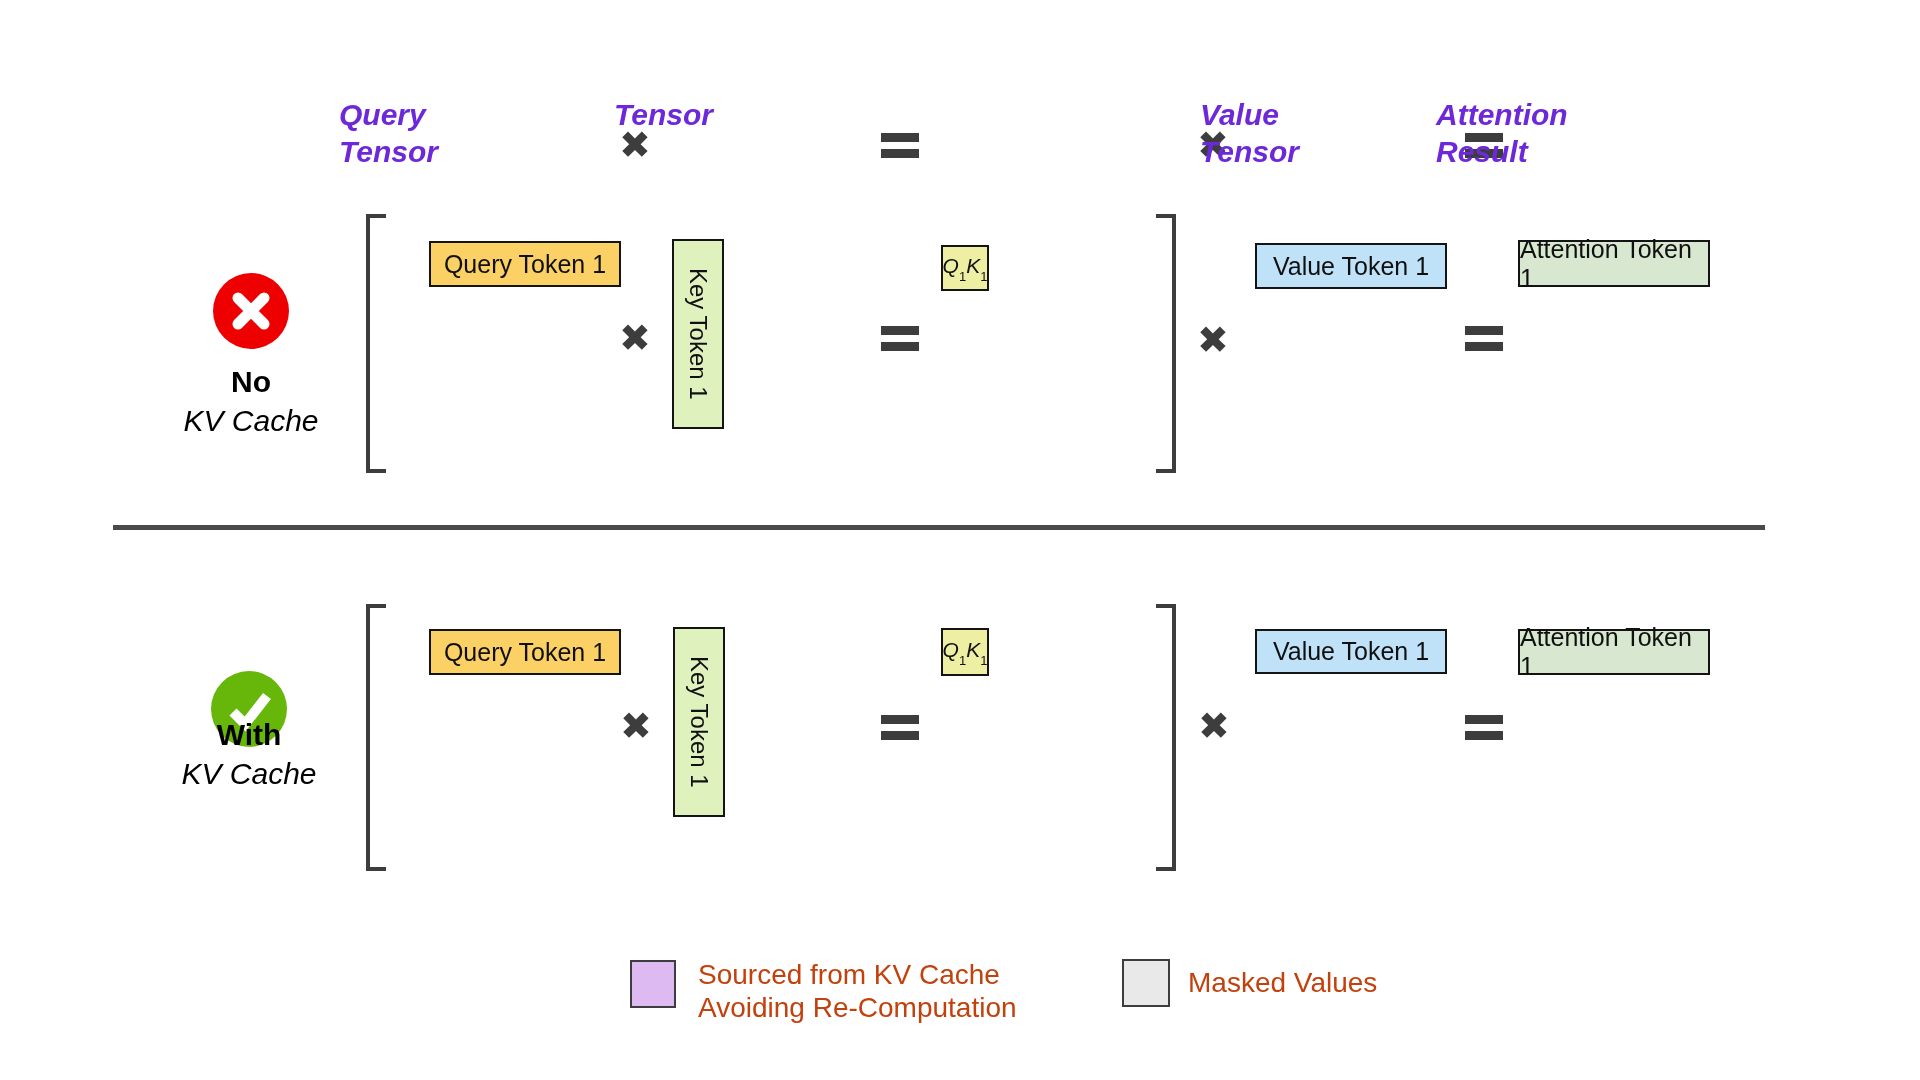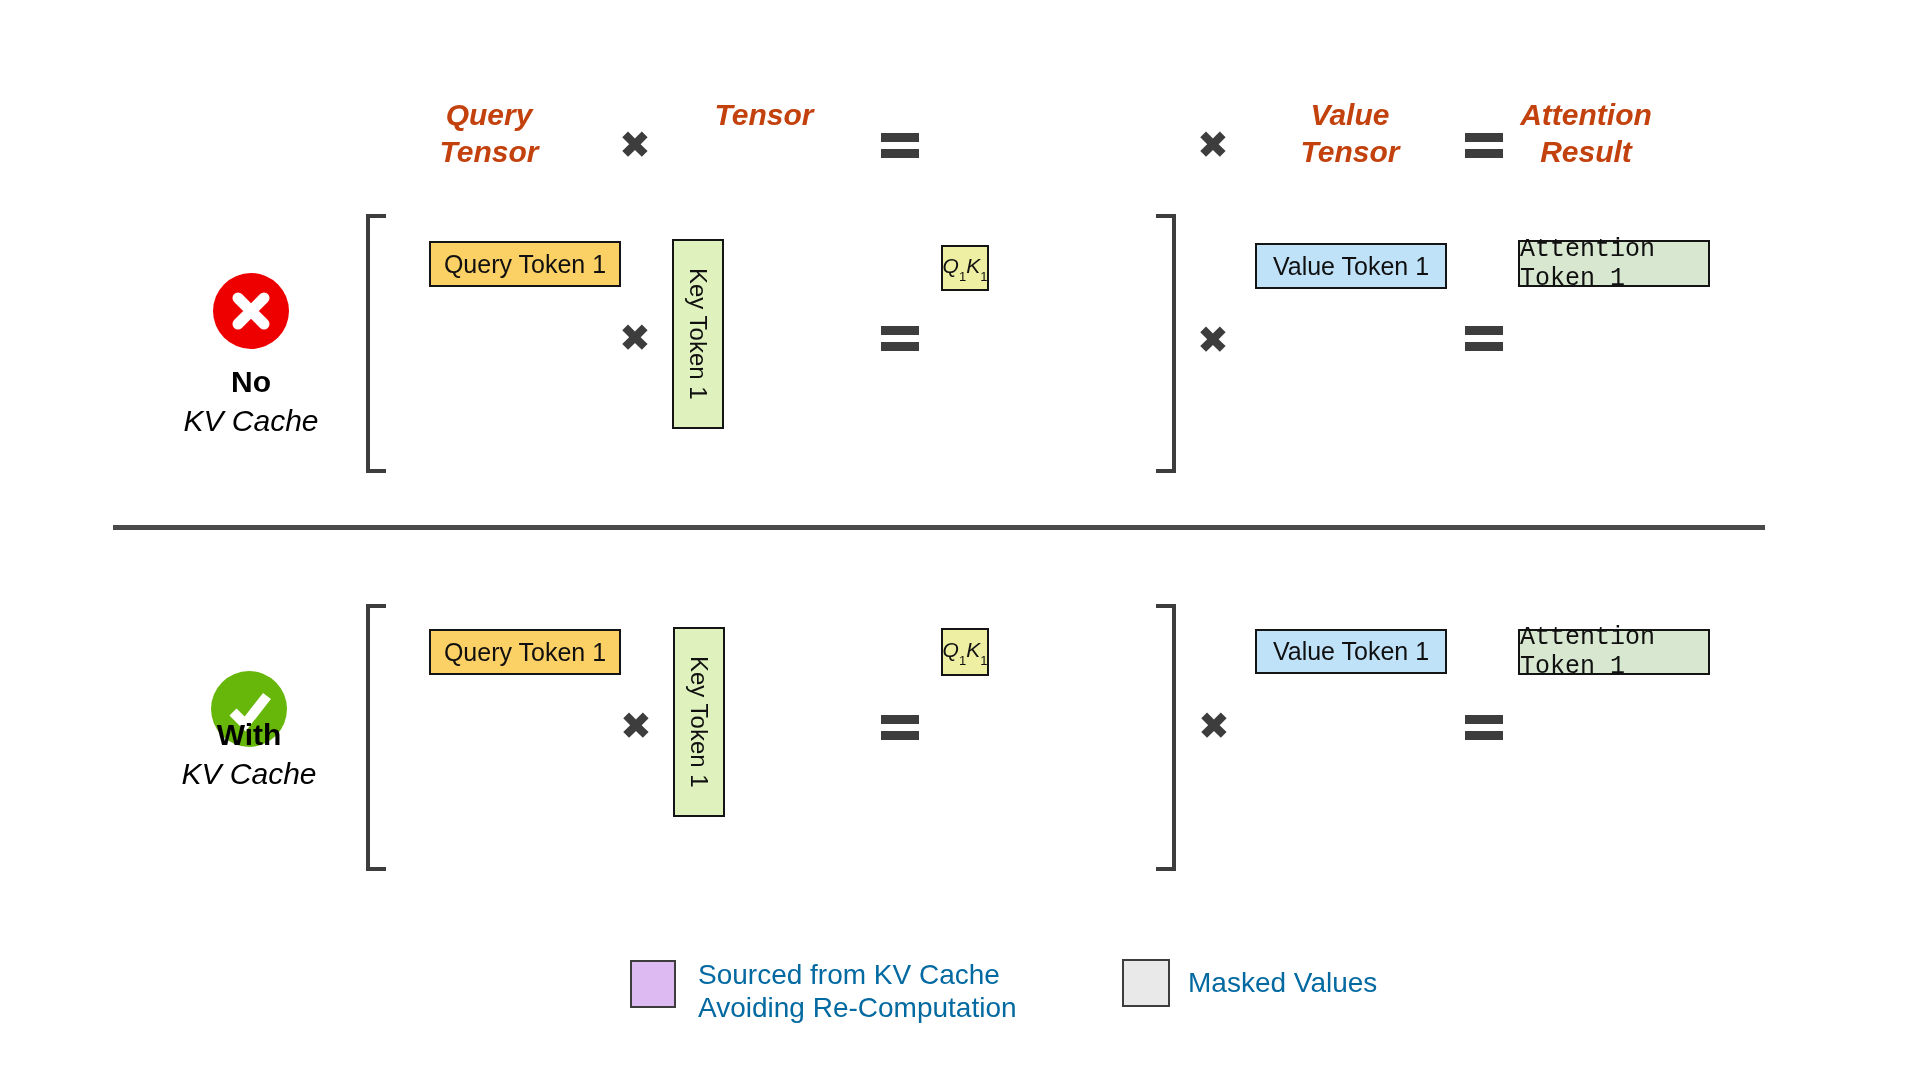--- a/index.html
+++ b/index.html
@@ -3,60 +3,60 @@
 <meta charset="utf-8">
 <style>
   html,body{margin:0;padding:0;background:#ffffff;}
   .canvas{
     position:relative;width:1920px;height:1080px;background:#ffffff;overflow:hidden;
     font-family:"Liberation Sans","DejaVu Sans",sans-serif;color:#111;
   }
   .abs{position:absolute;}
 
   
-  .hdr{width:300px;text-align:center;font-size:30px;line-height:37px;
-       font-weight:bold;font-style:italic;color:#c2410c;}
+  .hdr{width:300px;font-size:30px;line-height:37px;
+       font-weight:bold;font-style:italic;color:#6d28d9;}
   .hsup{font-size:18px;}
 
   
   .times{width:44px;height:44px;display:flex;align-items:center;justify-content:center;
          font-size:38px;font-weight:bold;color:var(--operator,#3d3d3d);}
   .equals{width:38px;height:25px;display:flex;flex-direction:column;justify-content:space-between;}
   .equals i{display:block;height:9px;background:var(--operator,#3d3d3d);}
 
   
   .bracket{width:16px;border:4px solid var(--operator,#3d3d3d);}
   .bracket.left{border-right:none;}
   .bracket.right{border-left:none;}
 
   
   .token-box{border:2px solid #141414;display:flex;align-items:center;justify-content:center;
              font-size:25px;color:#101010;box-sizing:border-box;}
   .c-query{background:var(--query-box,#FBD064);margin-left:24px;}
   .c-key{background:var(--key-box,#DFF2BE);}
   .c-qk{background:var(--qk-box,#EFEFA3);}
   .c-value{background:var(--value-box,#BFE2F8);}
-  .c-attn{background:var(--attention-box,#D8E7D0);font-family:Liberation Mono, monospace;}
+  .c-attn{background:var(--attention-box,#D8E7D0);}
   .vtext{writing-mode:vertical-rl;font-size:24px;}
 
   .math{font-family:Liberation Sans, sans-serif;font-style:italic;font-size:21px;}
   .math sub{font-size:13px;font-style:normal;position:relative;bottom:-2px;}
 
   
   .row-label{width:240px;text-align:center;font-size:30px;line-height:39px;color:#000;}
   .row-label .l1{font-weight:bold;}
   .row-label .l2{font-style:italic;}
 
   .divider{background:var(--divider,#4a4a4a);}
 
   
   .swatch{width:46px;height:48px;border:2px solid #3d3d3d;box-sizing:border-box;}
   .sw-purple{background:var(--kv-swatch,#DDBAF1);}
   .sw-gray{background:var(--masked-swatch,#E9E9E9);width:48px;}
-  .legend-text{font-size:28px;line-height:33px;color:#0369a1;}
+  .legend-text{font-size:28px;line-height:33px;color:#c2410c;}
 </style>
 </head>
 <body>
 
 <div class="canvas">
 
   <div class="abs hdr" style="left:339px;top:96px">
     <div>Query</div>
     <div>Tensor</div>
   </div>

